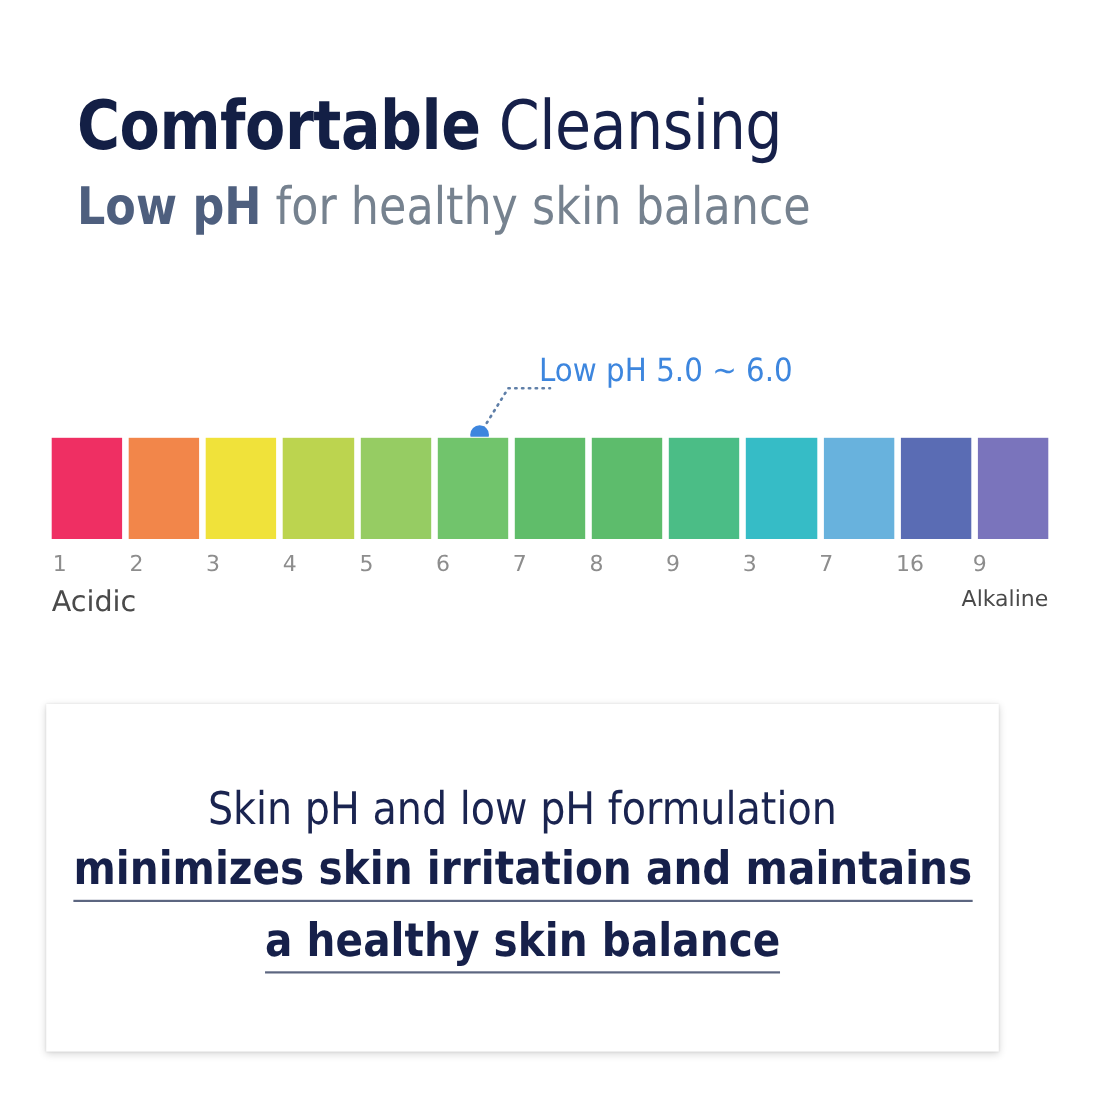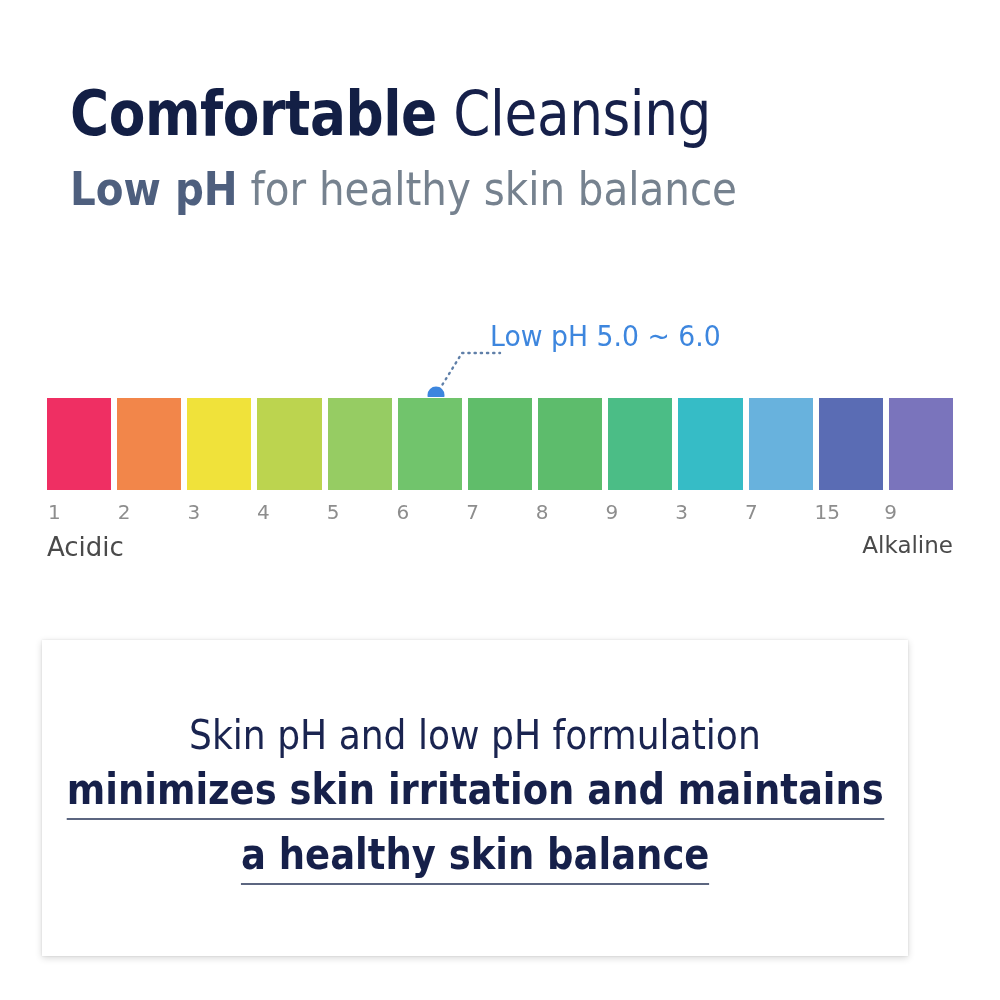--- a/index.html
+++ b/index.html
@@ -135,21 +135,21 @@
     left: 0;
     top: 0;
     font-size: 26px;
     color: #4a4a4a;
     font-weight: 400;
   }
   .endpoint-right {
     position: absolute;
     right: 0;
     top: 0;
-    font-size: 23px;
+    font-size: 20px;
     color: #4a4a4a;
     font-weight: 400;
   }
 
   
   .info-card {
     position: absolute;
     left: 42px;
     top: 640px;
     width: 866px;
@@ -231,21 +231,21 @@
       <div class="tick">2</div>
       <div class="tick">3</div>
       <div class="tick">4</div>
       <div class="tick">5</div>
       <div class="tick">6</div>
       <div class="tick">7</div>
       <div class="tick">8</div>
       <div class="tick">9</div>
       <div class="tick">3</div>
       <div class="tick">7</div>
-      <div class="tick">15</div>
+      <div class="tick">16</div>
       <div class="tick">9</div>
     </div>
 
     <div class="endpoints">
       <div class="endpoint-left">Acidic</div>
       <div class="endpoint-right">Alkaline</div>
     </div>
 
   </div>
 

